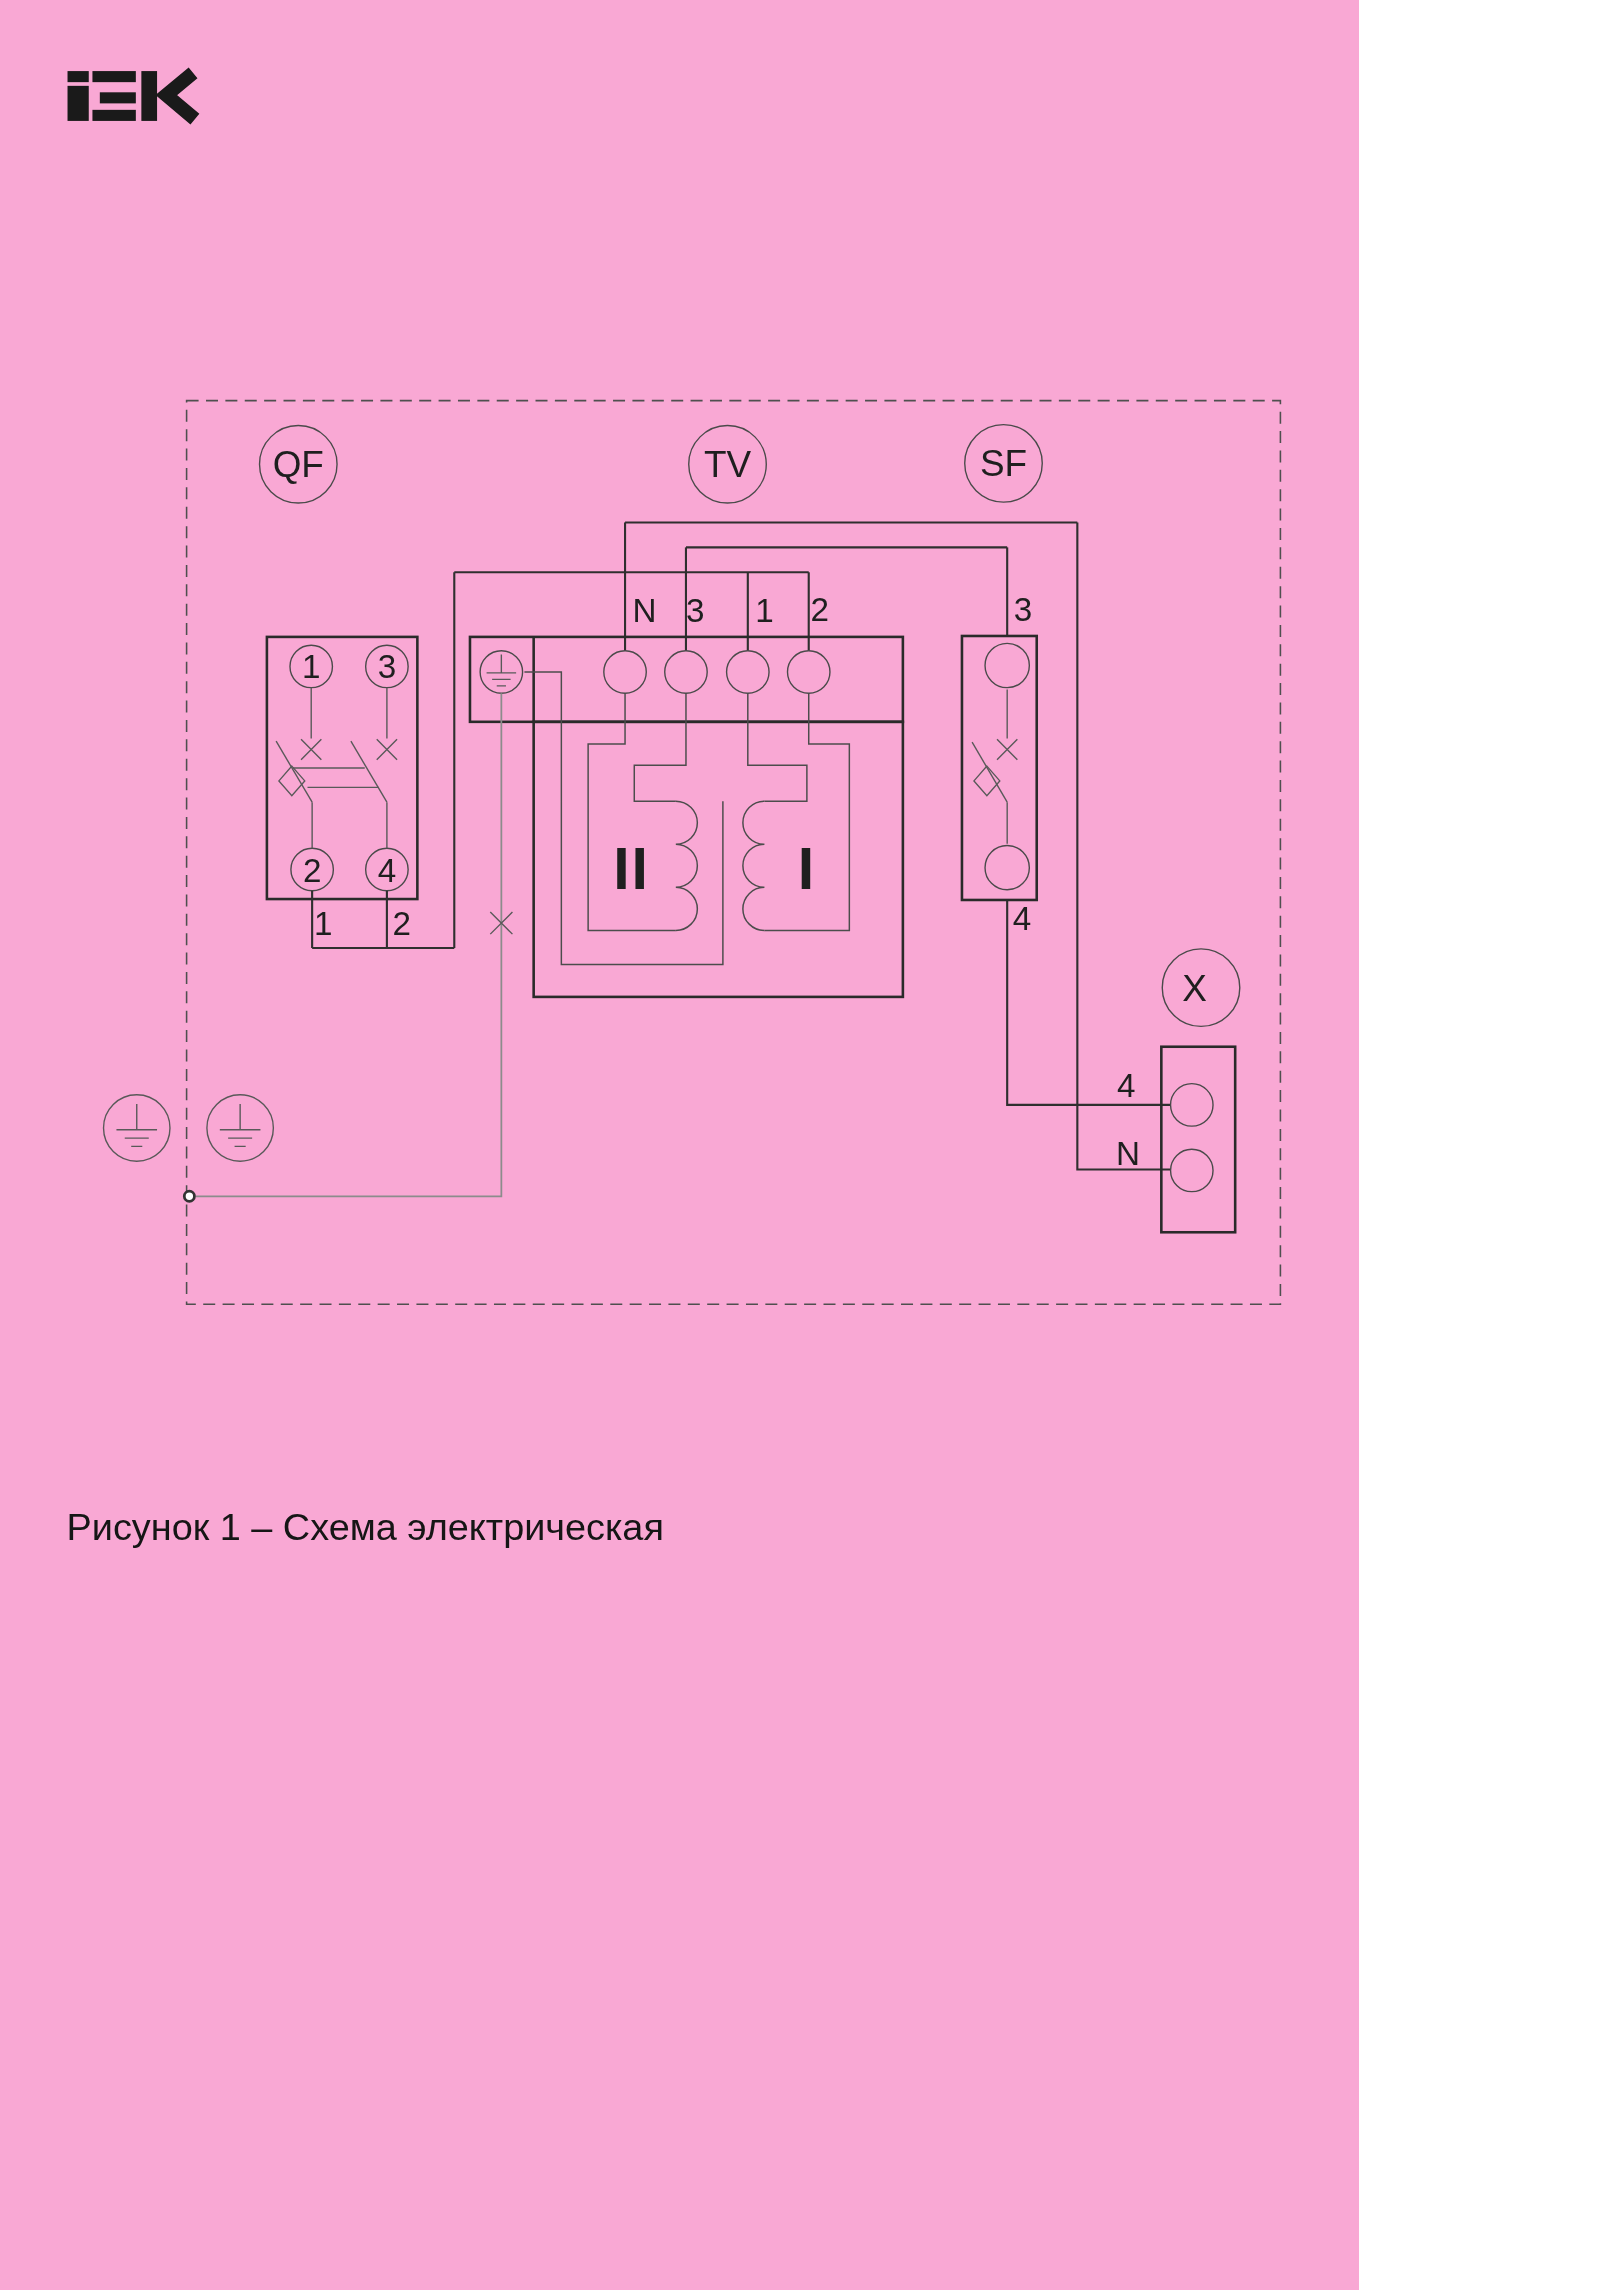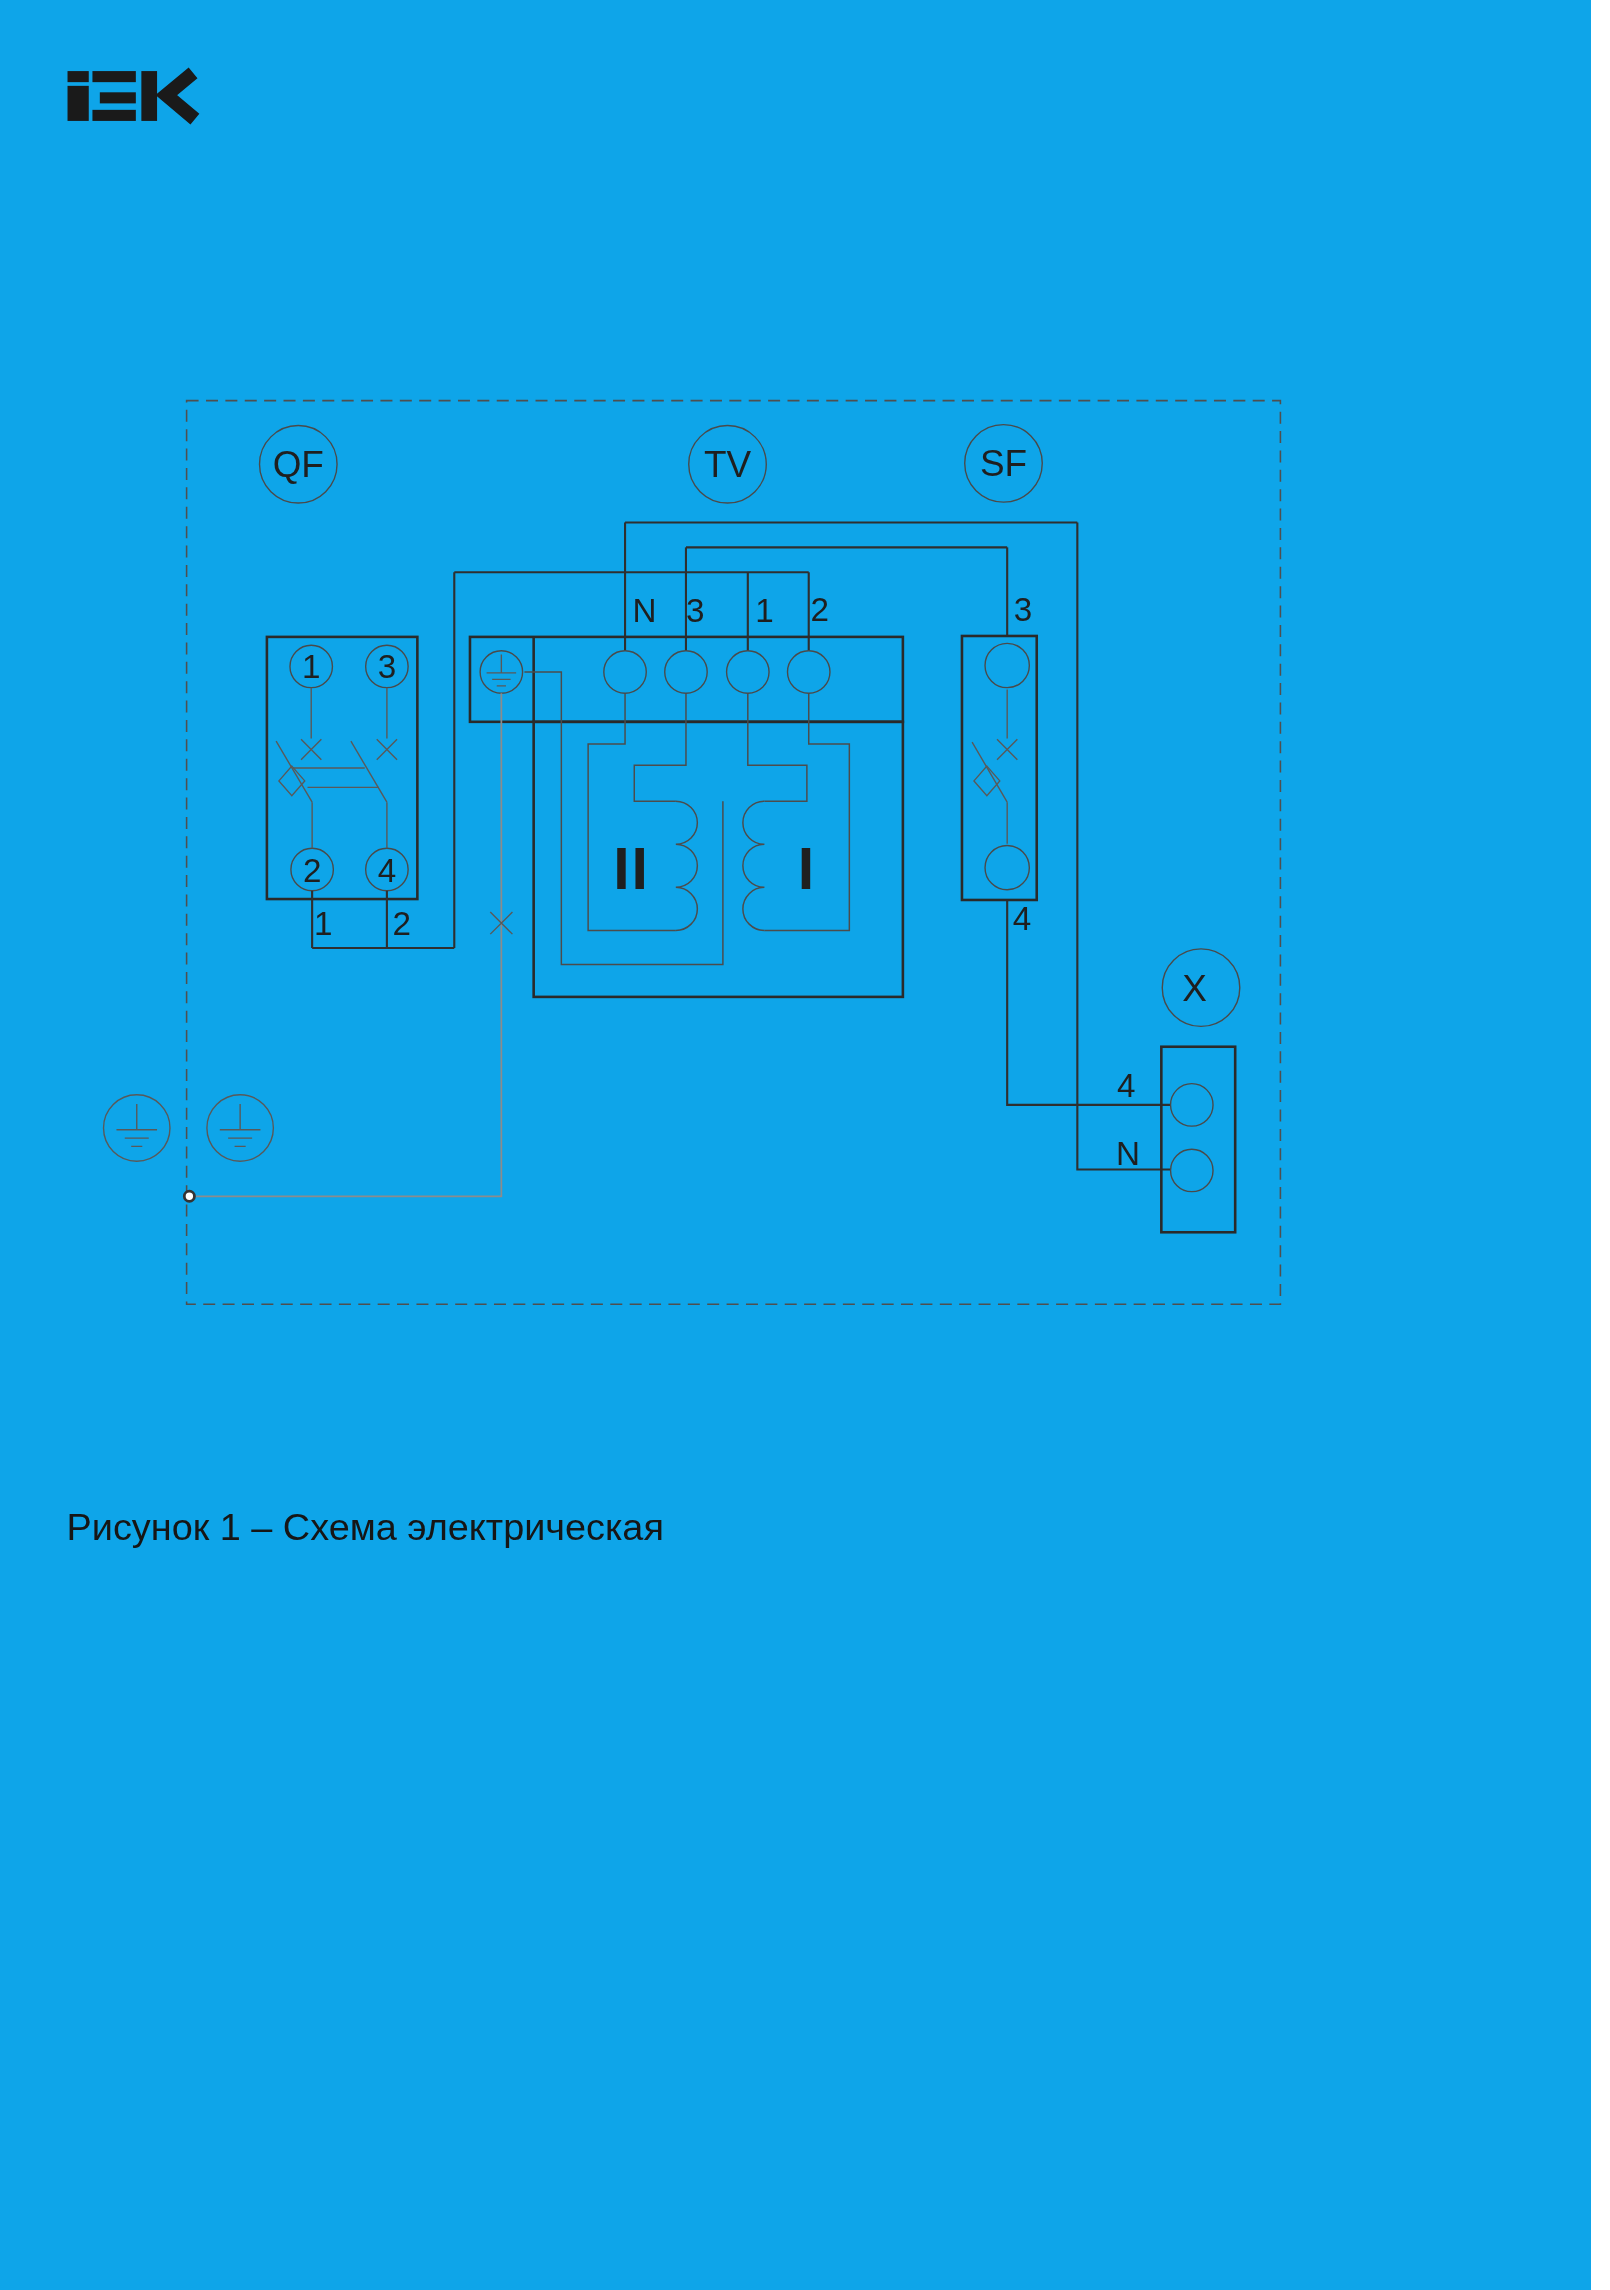--- a/index.html
+++ b/index.html
@@ -1,20 +1,20 @@
 <!DOCTYPE html>
 <html style="font-size:14.8px"><head>
 <meta charset="utf-8">
 <style>
   html, body { margin: 0; padding: 0; background: #ffffff; }
   .page {
     position: relative;
-    width: 1591px;
+    width: 1359px;
     height: 2291px;
-    background: #0ea5e9;
+    background: #f9a8d4;
     font-family: "Liberation Sans", sans-serif;
   }
   svg { display: block; }
   text {
     font-family: "Liberation Sans", sans-serif;
     fill: #1f1f1f;
   }
   .lbl        { font-size: 36px; }
   .lbl-ref    { font-size: 40px; }
   .lbl-wind   { font-size: 64px; font-weight: bold; letter-spacing: 2px; }

